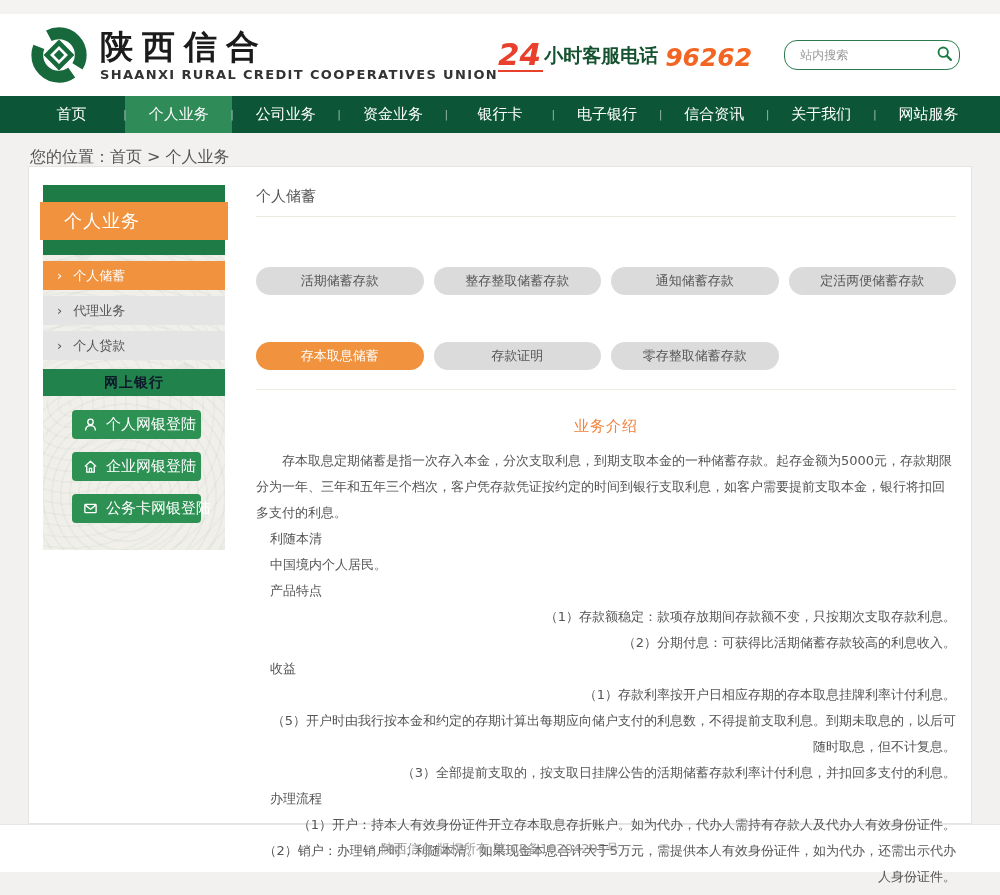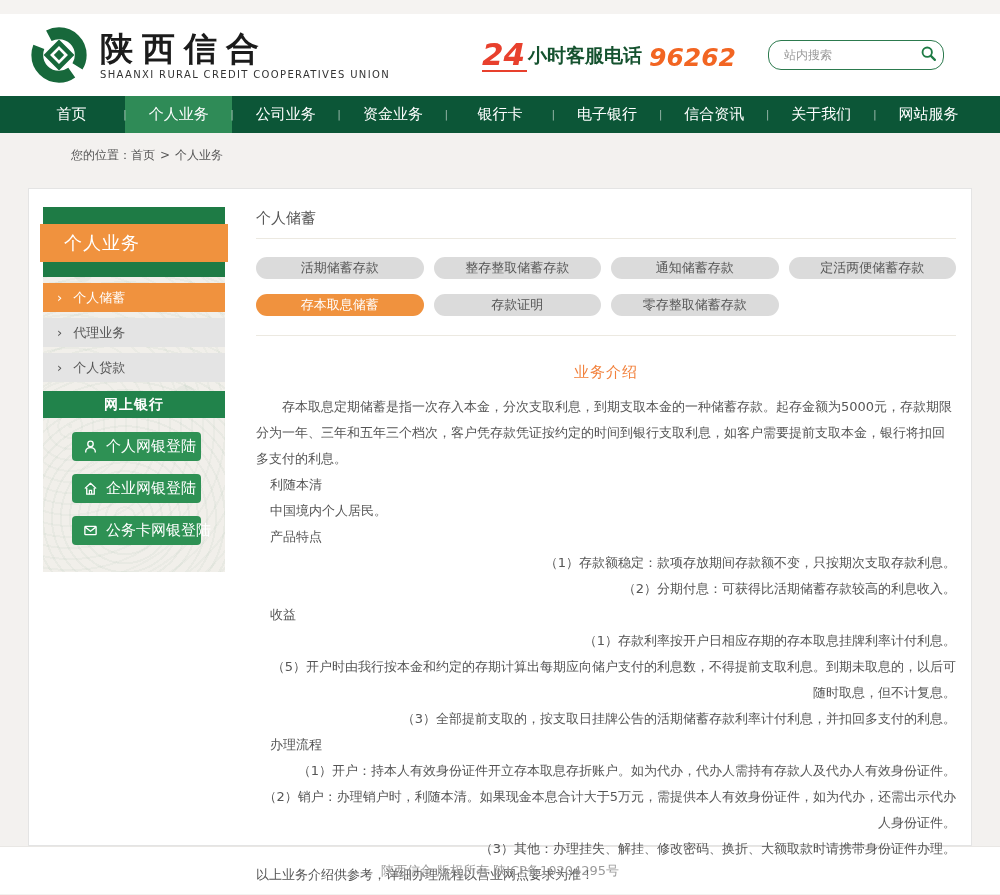--- a/index.html
+++ b/index.html
@@ -17,21 +17,21 @@
     display:flex; align-items:center;
     padding:0 56px 0 30px;
   }
   .logo { display:flex; align-items:center; cursor:pointer; }
   .logo-mark { width:58px; height:58px; margin-right:12px; }
   .logo-cn {
     font-size:33px; font-weight:bold; color:#1b1b1b;
     letter-spacing:9px; line-height:36px; white-space:nowrap;
   }
   .logo-en {
-    font-size:10px; font-weight:normal; color:#333;
+    font-size:13px; font-weight:bold; color:#333;
     letter-spacing:1.35px; margin-top:2px; white-space:nowrap;
   }
   .hotline { margin-left:auto; display:flex; align-items:flex-end; white-space:nowrap; }
   .h24 {
     color:#E8402D; font-size:31px; font-weight:bold; font-style:italic;
     line-height:30px; border-bottom:2px solid #E8402D; padding:0 2px 1px 0;
   }
   .hlabel { color:#15522F; font-size:19px; font-weight:bold; margin:0 7px 3px 1px; }
   .hnum { color:#F26522; font-size:25px; font-weight:bold; font-style:italic; margin-bottom:0px; }
   .searchbox { position:relative; margin-left:32px; }
@@ -54,21 +54,21 @@
   .main-nav li {
     flex:1; position:relative; text-align:center;
     color:#fff; font-size:15px; line-height:37px; cursor:pointer; white-space:nowrap;
   }
   .main-nav li:not(:first-child)::before {
     content:"|"; position:absolute; left:-2px; top:0;
     color:rgba(255,255,255,.55); font-size:11px;
   }
   .main-nav li.active { background:#2F8B57; }
   
-  .breadcrumb { height:55px; padding:14px 0 0 30px; font-size:12px; color:#555;margin-left:41px; }
+  .breadcrumb { height:33px; padding:14px 0 0 30px; font-size:16px; color:#555; }
   .breadcrumb a { color:#555; text-decoration:none; cursor:pointer; }
   .bc-sep { margin:0 5px; }
   
   .content-panel {
     margin:0 28px; height:658px; background:#fff;
     border:1px solid #E4E4E4; display:flex;
   }
   
   .sidebar {
     width:182px; margin:18px 0 0 14px; align-self:flex-start;
@@ -88,41 +88,41 @@
   }
   .side-menu { list-style:none; margin:0; padding:0; }
   .side-menu li {
     height:29px; line-height:29px; background:#E4E4E4; margin-bottom:6px;
     color:#555; font-size:13px; padding-left:14px; cursor:pointer; white-space:nowrap;
   }
   .side-menu li .arr { margin-right:11px; font-size:13px; }
   .side-menu li.active { background:#F0923E; color:#fff; }
   .ebank-head {
     margin-top:9px; height:27px; line-height:27px; background:#21834B;
-    color:#ffffff; font-size:14px; font-weight:bold; text-align:center; letter-spacing:1px;
+    color:#0f172a; font-size:14px; font-weight:bold; text-align:center; letter-spacing:1px;
   }
   .ebank-buttons { padding:14px 0 12px; }
   .ebank-buttons button {
     display:flex; align-items:center; width:129px; height:29px;
     margin:0 0 13px 29px; background:#2E9154; border:none; border-radius:4px;
     color:#fff; font-size:15px; cursor:pointer; padding:0 0 0 11px;
     font-family:inherit; white-space:nowrap;
   }
   .ebank-buttons button svg { margin-right:8px; flex:none; }
   
   .main { flex:1; padding:16px 15px 0 31px; }
   .page-title { margin:4px 0 0; font-size:15px; font-weight:normal; color:#555; }
   .sep1 { border:none; border-top:1px solid #ECE9E1; margin:10px 0 0; }
   .tabs {
     margin-top:18px; display:grid;
     grid-template-columns:repeat(4,1fr); gap:15px 10px;
   }
   .pill {
-    height:22px; border:none; border-radius:15px; background:#DBDBDB;
-    color:#555; font-size:13px; cursor:pointer; font-family:inherit; white-space:nowrap;
+    height:28px; border:none; border-radius:15px; background:#DBDBDB;
+    color:#555; font-size:13px; cursor:pointer; font-family:inherit; white-space:nowrap;margin-top:32px;
   }
   .pill.active { background:#F0923E; color:#fff; }
   .sep2 { border:none; border-top:1px solid #ECE9E1; margin:19px 0 0; }
   .intro-title {
     margin:27px 0 0; text-align:center; color:#F2813C;
     font-size:15px; font-weight:normal; letter-spacing:1px;
   }
   .article { margin-top:12px; color:#555; font-size:13px; }
   .article p { margin:0; line-height:26px; }
   .article p.first { text-indent:2em; }

